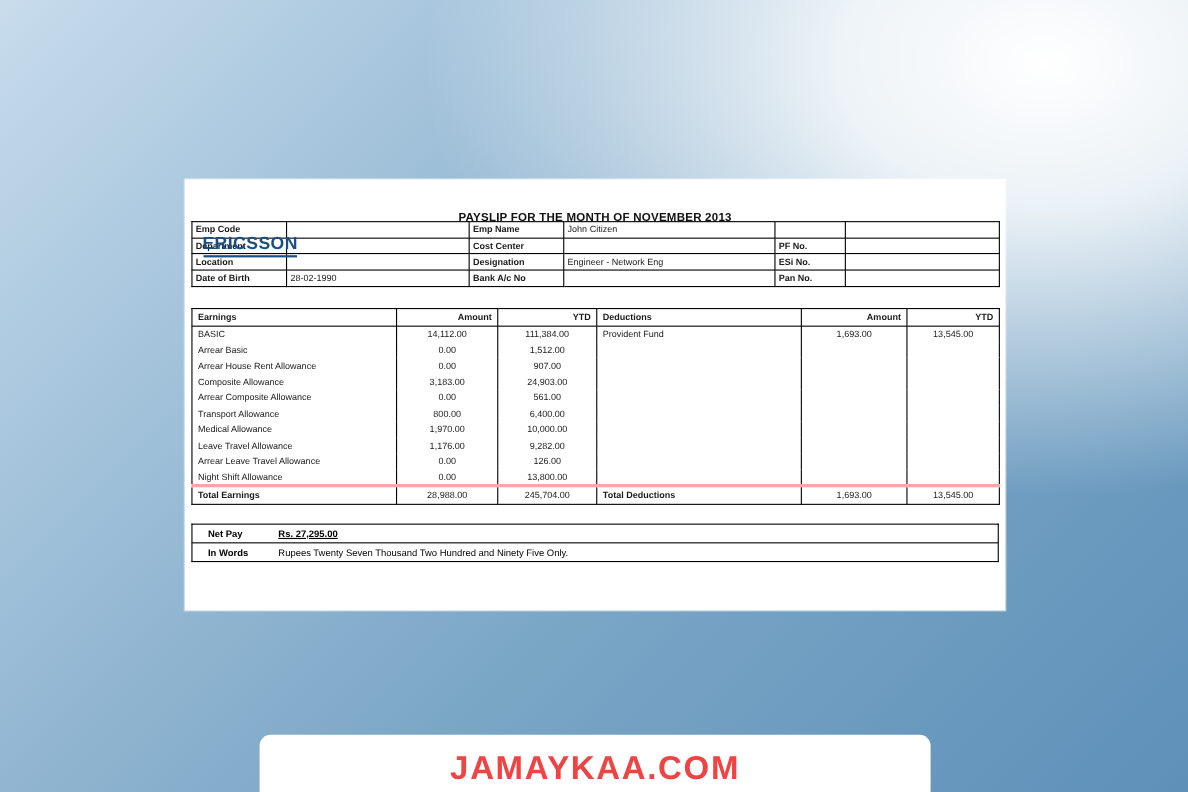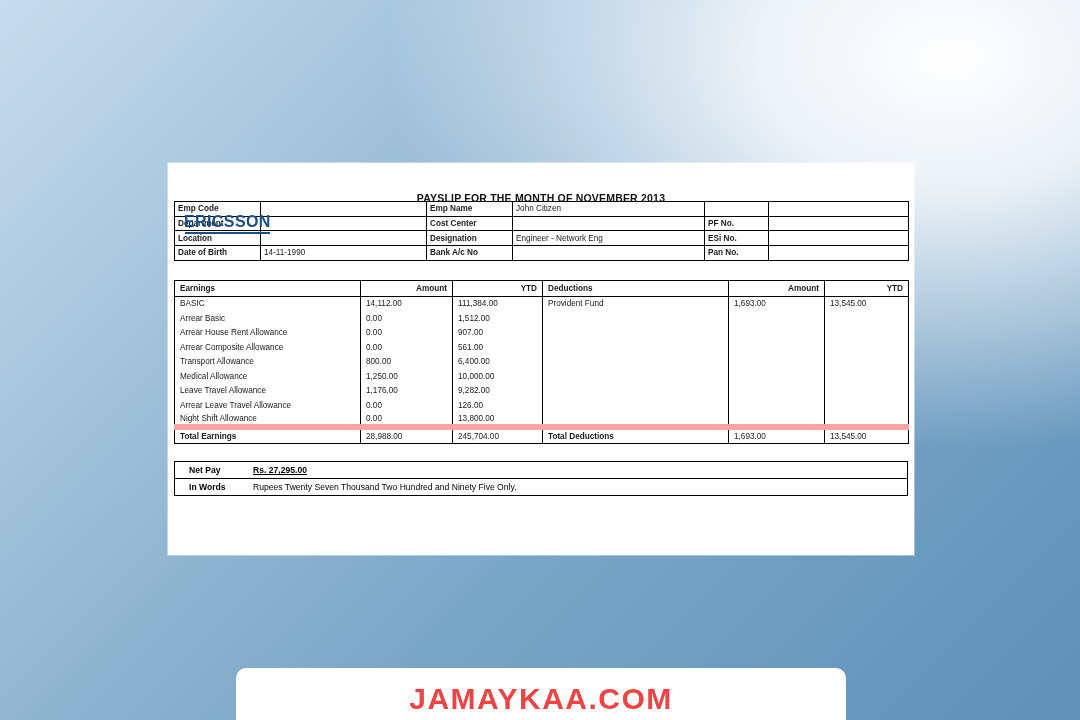--- a/index.html
+++ b/index.html
@@ -87,23 +87,23 @@
     overflow: hidden;
   }
   .earn-table thead th {
     border-top: 1px solid #000;
     border-bottom: 1px solid #000;
     font-weight: bold;
     text-align: left;
     height: 16px;
   }
   .earn-table thead th.num { text-align: right; }
-  .num { text-align: left; }
+  .num { text-align: center; }
   .totals td {
-    border-top: 6px solid #fca5a5;
+    border-top: 3px solid #fca5a5;
     border-bottom: 1px solid #000;
     font-weight: normal;
     height: 17px;
   }
   .totals td.bold { font-weight: bold; }
 
   .netpay-table { border: 1px solid #000; table-layout: fixed; margin-top: 17px; }
   .netpay-table td {
     border: 1px solid #000;
     font-size: 8.6px;
@@ -175,21 +175,21 @@
         <tr>
           <td class="lbl">Location</td>
           <td class="val-hand"></td>
           <td class="lbl">Designation</td>
           <td class="val">Engineer - Network Eng</td>
           <td class="lbl">ESi No.</td>
           <td class="val"></td>
         </tr>
         <tr>
           <td class="lbl">Date of Birth</td>
-          <td class="val">14-11-1990</td>
+          <td class="val">28-02-1990</td>
           <td class="lbl">Bank A/c No</td>
           <td class="val"></td>
           <td class="lbl">Pan No.</td>
           <td class="val"></td>
         </tr>
       </tbody>
     </table>
 
     <div class="gap"></div>
 
@@ -231,38 +231,46 @@
         </tr>
         <tr>
           <td>Arrear House Rent Allowance</td>
           <td class="num">0.00</td>
           <td class="num">907.00</td>
           <td></td>
           <td class="num"></td>
           <td class="num"></td>
         </tr>
         <tr>
+          <td>Composite Allowance</td>
+          <td class="num">3,183.00</td>
+          <td class="num">24,903.00</td>
+          <td></td>
+          <td class="num"></td>
+          <td class="num"></td>
+        </tr>
+        <tr>
           <td>Arrear Composite Allowance</td>
           <td class="num">0.00</td>
           <td class="num">561.00</td>
           <td></td>
           <td class="num"></td>
           <td class="num"></td>
         </tr>
         <tr>
           <td>Transport Allowance</td>
           <td class="num">800.00</td>
           <td class="num">6,400.00</td>
           <td></td>
           <td class="num"></td>
           <td class="num"></td>
         </tr>
         <tr>
           <td>Medical Allowance</td>
-          <td class="num">1,250.00</td>
+          <td class="num">1,970.00</td>
           <td class="num">10,000.00</td>
           <td></td>
           <td class="num"></td>
           <td class="num"></td>
         </tr>
         <tr>
           <td>Leave Travel Allowance</td>
           <td class="num">1,176.00</td>
           <td class="num">9,282.00</td>
           <td></td>

